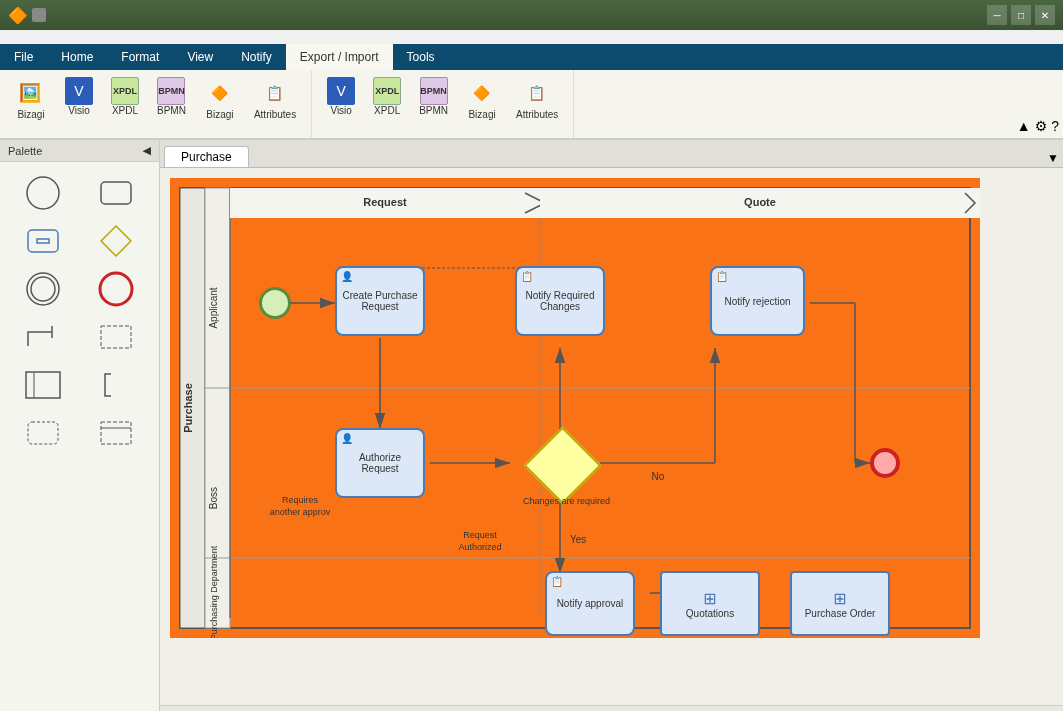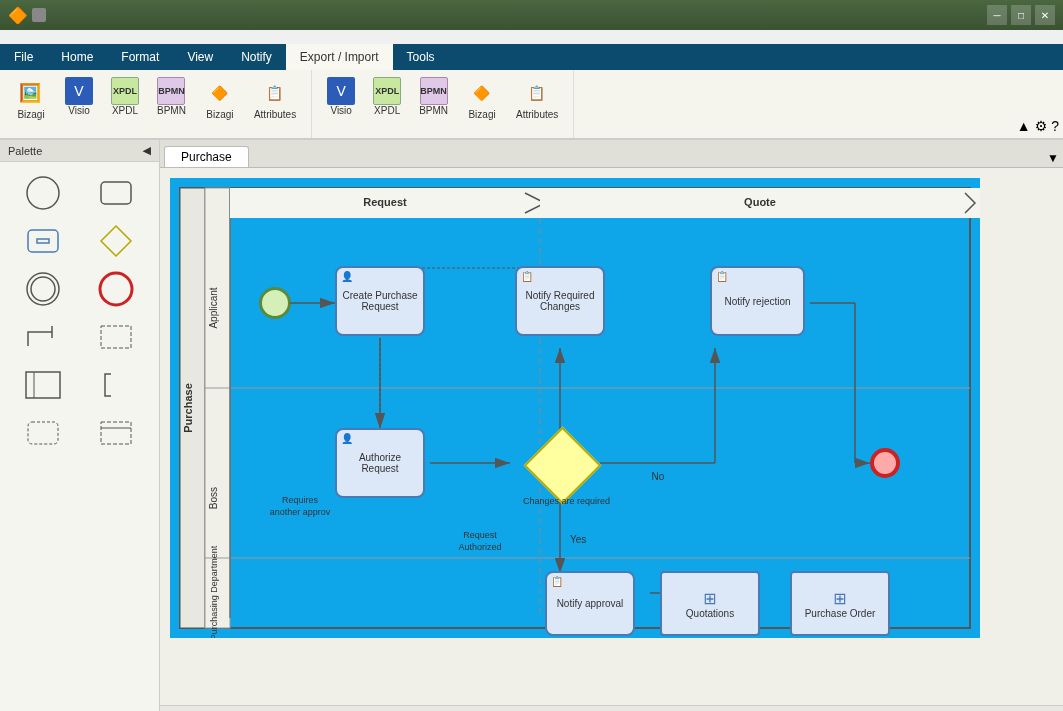--- a/index.html
+++ b/index.html
@@ -228,21 +228,21 @@
 
     <div id="tab-bar" style="background:#e0e0d8; border-bottom:1px solid #bbb; display:flex; align-items:flex-end; padding:4px 4px 0 4px; height:28px;">
       <div class="tab" style="padding:3px 16px; background:white; border:1px solid #bbb; border-bottom:none; font-size:12px; border-radius:3px 3px 0 0;">
         <span>Purchase</span>
       </div>
       <div style="flex:1;"></div>
       <div style="cursor:pointer; font-size:12px; margin-bottom:2px;">▼</div>
     </div>
 
     <div id="canvas-scroll" style="flex:1; overflow:auto; background:#f0f0e8; padding:10px;">
-      <div id="diagram" style="position:relative; width:810px; height:460px; background:#0ea5e9;padding-left:44px;">
+      <div id="diagram" style="position:relative; width:810px; height:460px; background:#f97316;padding-left:44px;">
 
         <svg style="position:absolute; top:0; left:0; width:100%; height:100%; pointer-events:none;">
 
           <rect x="10" y="10" width="790" height="440" fill="none" stroke="#555" stroke-width="2"></rect>
 
           <rect x="10" y="10" width="25" height="440" fill="#e8e8e0" stroke="#555" stroke-width="1"></rect>
           <text x="22" y="230" fill="#333" font-size="11" font-weight="bold" text-anchor="middle" transform="rotate(-90, 22, 230)">Purchase</text>
 
           <rect x="35" y="10" width="25" height="440" fill="#f0f0e8" stroke="#999" stroke-width="1"></rect>
 

